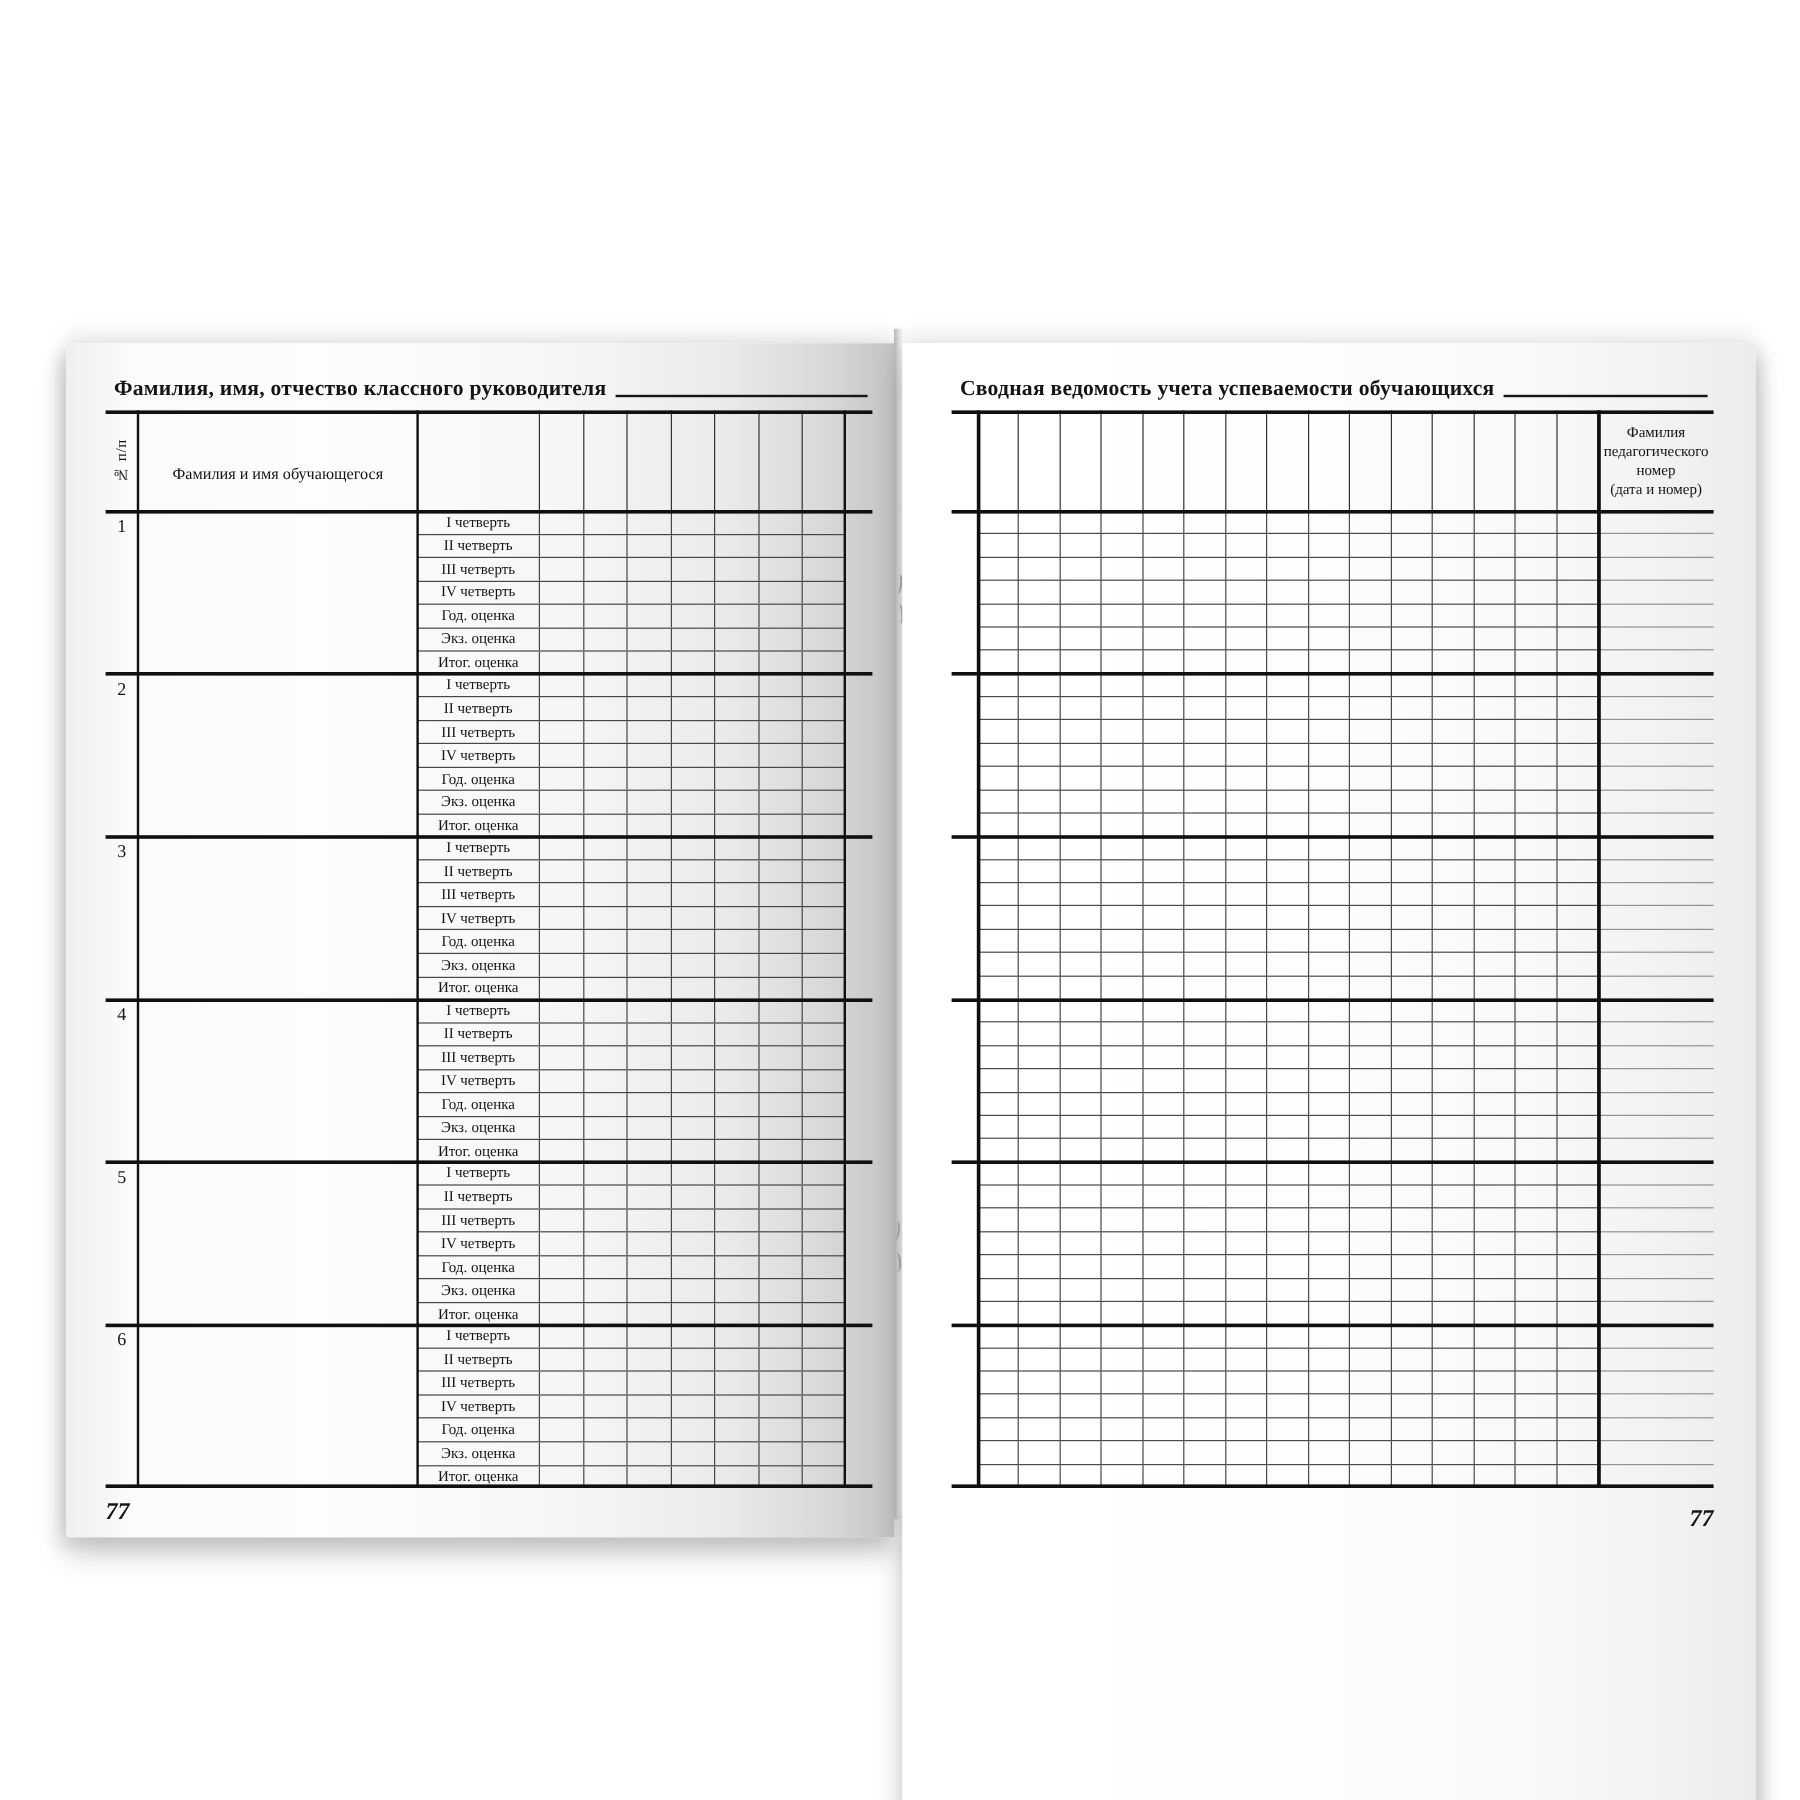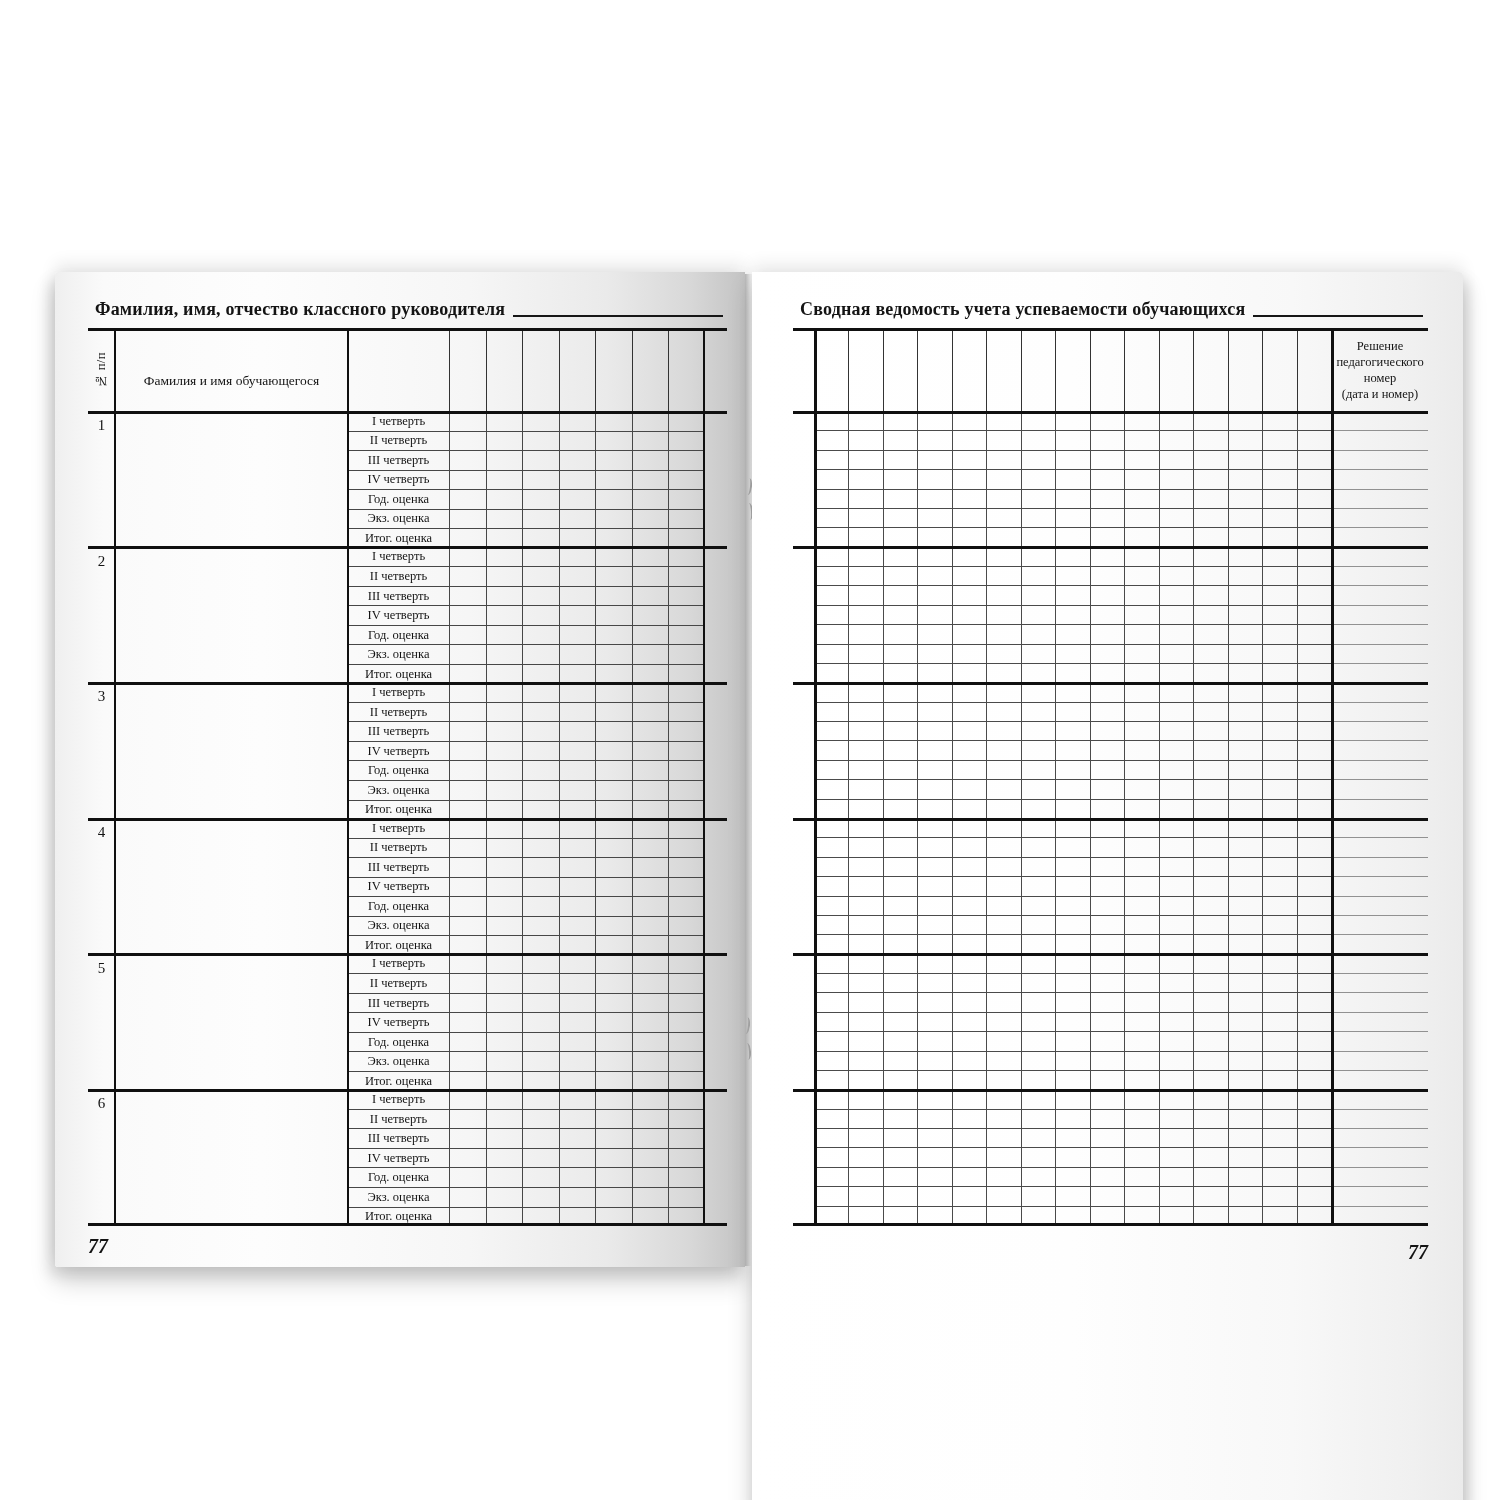--- a/index.html
+++ b/index.html
@@ -2,21 +2,21 @@
 <html><head>
 <meta charset="utf-8">
 <style>
   html,body{margin:0;padding:0;}
   body{
     width:1500px;height:1500px;position:relative;background:#ffffff;
     font-family:"Liberation Serif","DejaVu Serif",serif;color:#141414;
     overflow:hidden;
   }
   .spread{position:absolute;left:55px;top:272px;width:1408px;height:996px;}
-  .page{position:absolute;top:0;}
+  .page{position:absolute;top:14px;}
   .page-left{
     left:0;width:690px;height:995px;border-radius:3px 0 0 3px;
     background:linear-gradient(to right,#efefef 0%,#fafafa 7%,#fdfdfd 30%,#f6f6f6 60%,#eaeaea 80%,#d8d8d8 92%,#c3c3c3 100%);
     box-shadow:-6px 8px 14px rgba(0,0,0,.10),0 -9px 16px rgba(0,0,0,.08),0 15px 24px rgba(0,0,0,.17);
   }
   .spine{
     position:absolute;left:690px;top:2px;width:7px;height:992px;
     background:linear-gradient(to right,#b9b9b9,#e9e9e9 70%,#f5f5f5);
   }
   .page-right{
@@ -604,21 +604,21 @@
           <div class="h-rcell"></div>
           <div class="h-rcell"></div>
           <div class="h-rcell"></div>
           <div class="h-rcell"></div>
           <div class="h-rcell"></div>
           <div class="h-rcell"></div>
           <div class="h-rcell"></div>
           <div class="h-rcell"></div>
           <div class="h-rcell"></div>
           <div class="h-decision">
-            <span>Решение</span>
+            <span>Фамилия</span>
             <span>педагогического</span>
             <span>номер</span>
             <span>(дата и номер)</span>
           </div>
         </div>
       <div class="rblocks">
           <div class="rblock">
             <div class="rrow">
               <div class="r-cell"></div>
               <div class="r-cell"></div>

